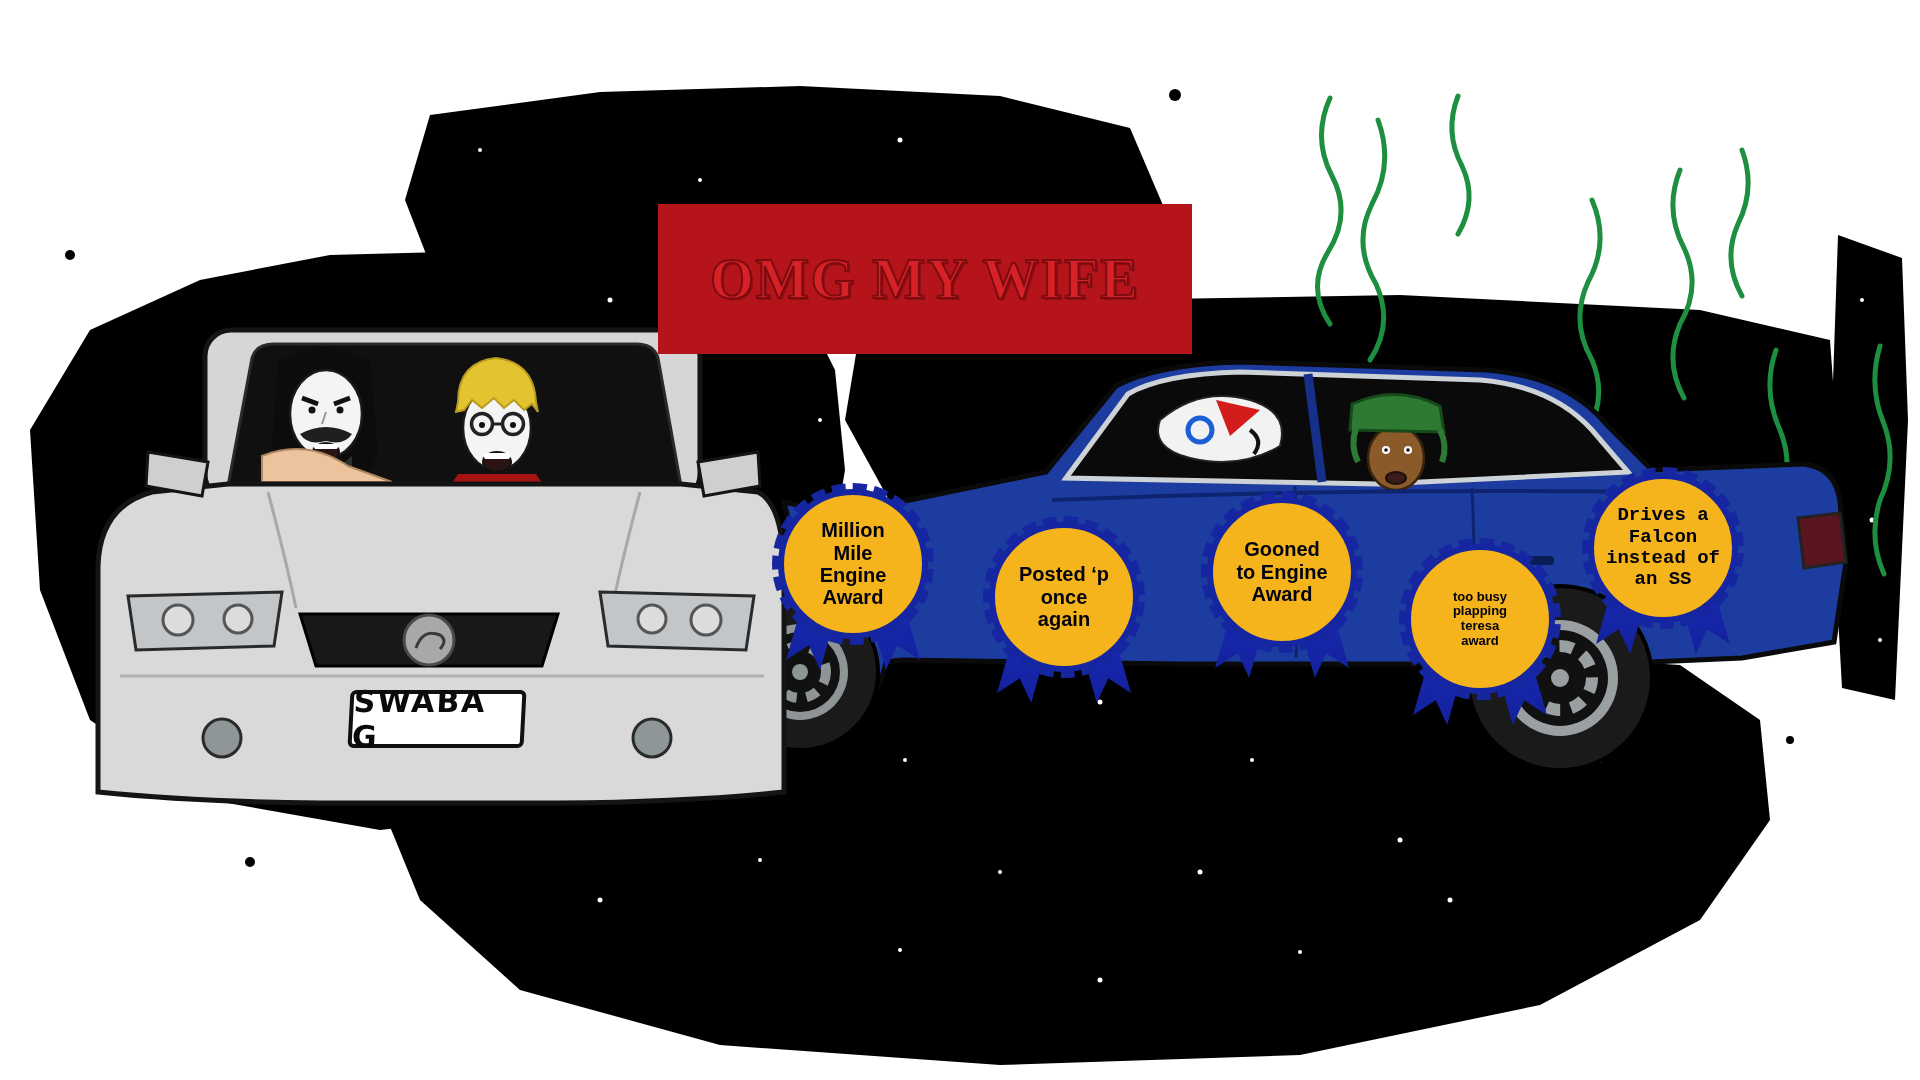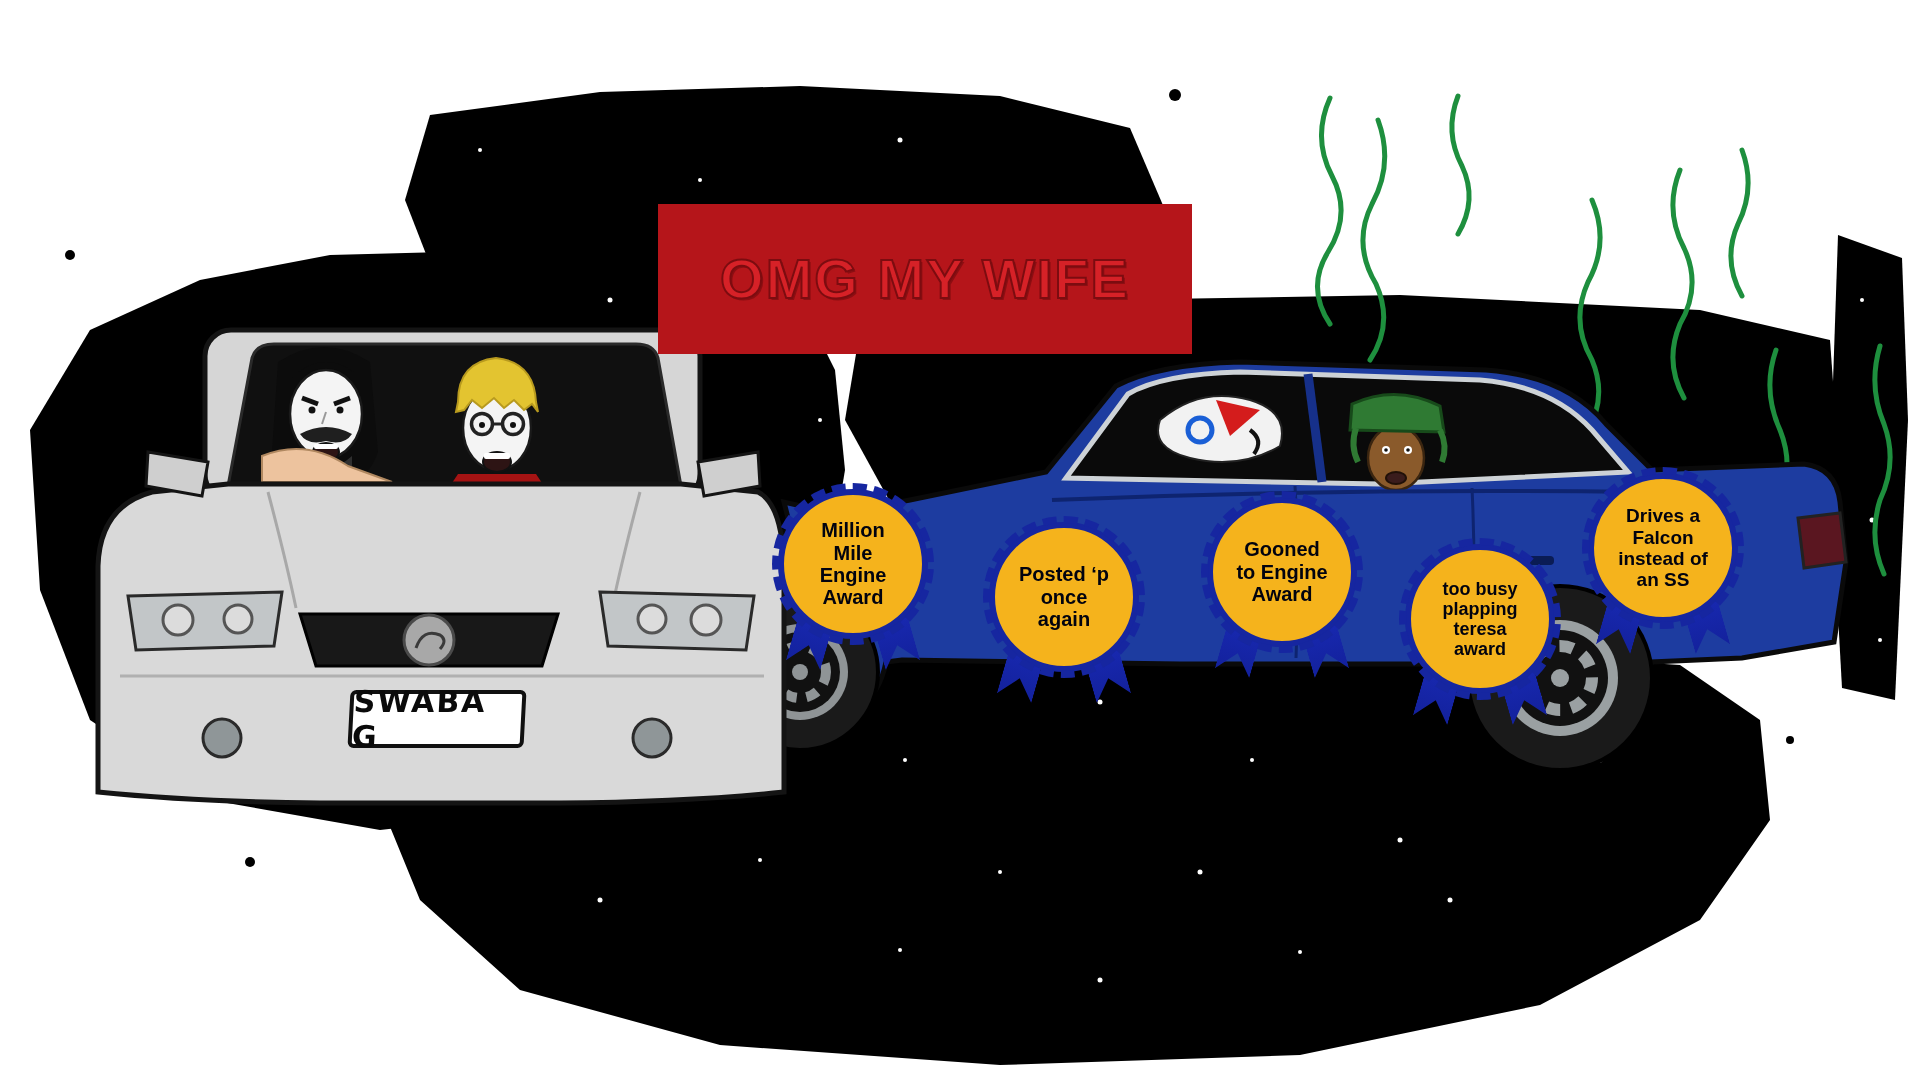--- a/index.html
+++ b/index.html
@@ -8,20 +8,21 @@
     font-family:"Liberation Sans",sans-serif;
   }
   .scene svg{position:absolute;left:0;top:0;z-index:1;}
 
   
   .banner{
     position:absolute;left:658px;top:204px;width:534px;height:150px;z-index:2;
     background:var(--banner-bg,#b5151a);
     display:flex;flex-direction:column;align-items:center;justify-content:center;
     text-align:left;
+    font-family:Liberation Serif, serif;
   }
   .banner .line{
     font-size:56px;font-weight:bold;letter-spacing:2px;line-height:70px;
     color:var(--banner-text,#d62127);
     -webkit-text-stroke:2px #7c0c10;
     text-shadow:2px 2px 0 rgba(90,6,8,.45);
     white-space:nowrap;
   }
 
   
@@ -54,23 +55,23 @@
     border:7px dashed var(--rosette-blue,#1626a0);
   }
   .medal-text{
     white-space:pre-line;font-weight:bold;font-size:20px;line-height:1.12;
     color:#02030f;padding:4px;
   }
   .r1{left:772px;top:483px;}
   .r2{left:983px;top:516px;}
   .r3{left:1201px;top:491px;}
   .r4{left:1399px;top:538px;}
-  .r4 .medal-text{font-size:18px;}
+  .r4 .medal-text{font-size:13px;}
   .r5{left:1582px;top:467px;}
-  .r5 .medal-text{font-size:19px;}
+  .r5 .medal-text{font-size:19px;font-family:Liberation Mono, monospace;}
 </style>
 </head>
 <body>
 
 <div class="scene">
 
   <svg width="1920" height="1080" viewBox="0 0 1920 1080">
 
     <g fill="#000000">
       <path d="M 30,430 L 90,330 L 200,280 L 330,255 L 520,250 L 700,262 L 800,300 L 835,370 L 845,470 L 830,560 L 790,660 L 700,750 L 560,810 L 380,830 L 210,800 L 90,720 L 40,590 Z"></path>

